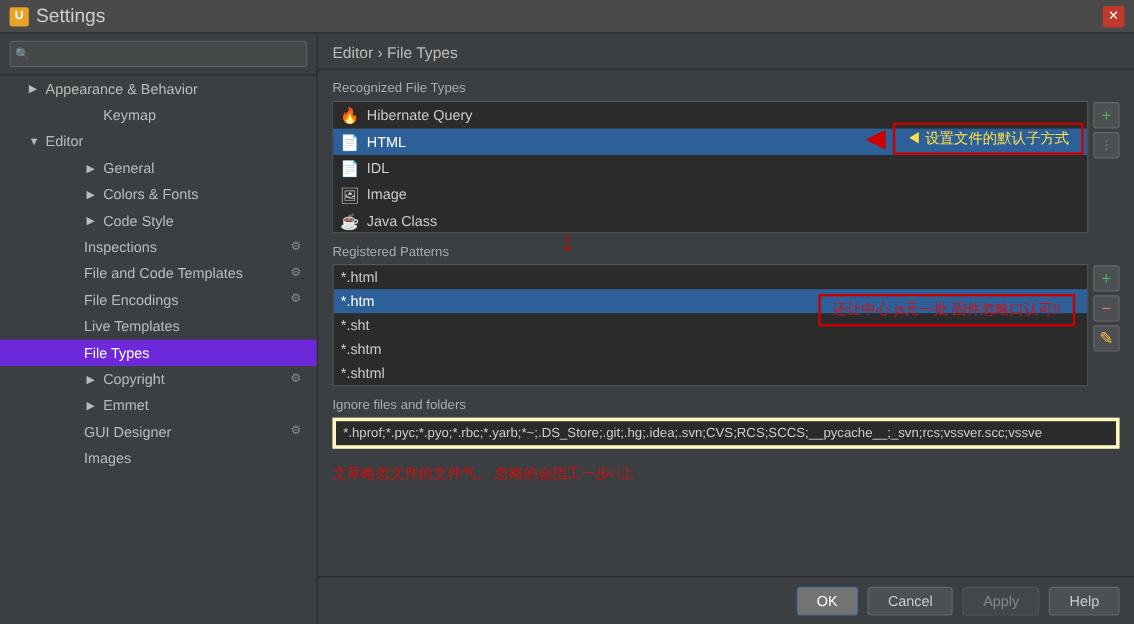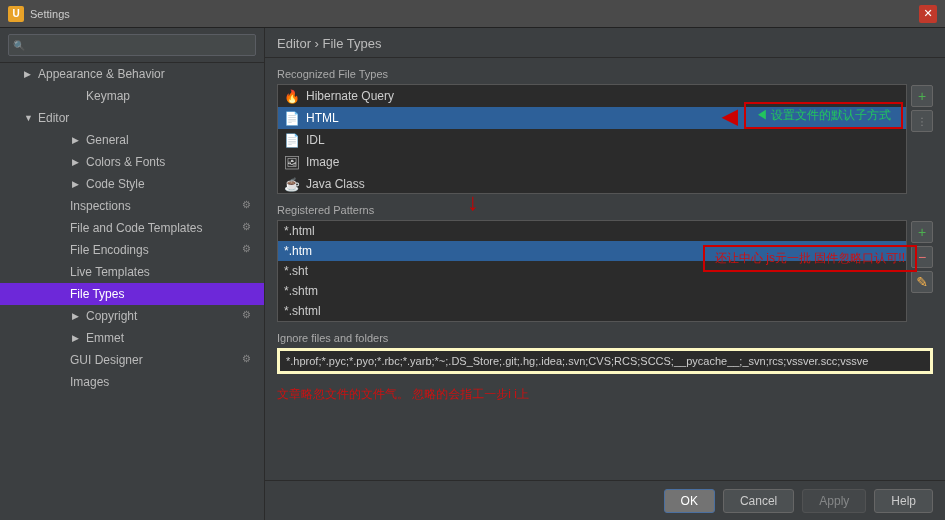--- a/index.html
+++ b/index.html
@@ -27,21 +27,21 @@
       gap: 6px;
     }
     .title-bar-icon {
       width: 16px;
       height: 16px;
       background: #e8a228;
       border-radius: 2px;
       display: flex; align-items: center; justify-content: center;
       font-size: 10px; color: #fff; font-weight: bold;
     }
-    .title-bar-title { color: #cccccc; font-size: 11px; }
+    .title-bar-title { color: #cccccc; font-size: 16px; }
     .title-bar-close {
       width: 18px; height: 18px;
       background: #c0392b;
       border-radius: 2px;
       display: flex; align-items: center; justify-content: center;
       color: #fff; font-size: 11px; cursor: pointer;
     }
     .main-container {
       display: flex;
       height: calc(520px - 28px);
@@ -388,21 +388,21 @@
               </div>
             </div>
           </div>
           <div class="side-buttons">
             <button class="side-btn green">+</button>
             <button class="side-btn" style="font-size:10px;color:#888;">⋮</button>
           </div>
 
           <div style="position:absolute; right:30px; top:18px; z-index:10; pointer-events:none; display:flex; align-items:center; gap:6px;">
             <span style="color:#cc0000; font-size:20px; font-weight:bold;">◀</span>
-            <span class="callout" style="border:2px solid #cc0000; color:#22c55e; padding:3px 10px; font-size:12px; background:transparent;">◀ 设置文件的默认子方式</span>
+            <span class="callout" style="border:2px solid #cc0000; color:#fde047; padding:3px 10px; font-size:12px; background:transparent;">◀ 设置文件的默认子方式</span>
           </div>
 
           <div style="position:absolute; left:190px; bottom:-22px; z-index:10; pointer-events:none;">
             <span style="color:#cc0000; font-size:24px;">↓</span>
           </div>
         </div>
       </div>
 
       <div class="patterns-section">
         <div class="section-label">Registered Patterns</div>
@@ -425,21 +425,21 @@
                 <span>*.shtml</span>
               </div>
             </div>
           </div>
           <div class="side-buttons">
             <button class="side-btn green">+</button>
             <button class="side-btn red">−</button>
             <button class="side-btn orange">✎</button>
           </div>
 
-          <div style="position:absolute; right:16px; top:25px; z-index:10; pointer-events:none;text-align:center;">
+          <div style="position:absolute; right:37px; top:25px; z-index:10; pointer-events:none;text-align:center;">
             <span class="callout" style="border:2px solid #cc0000; color:#cc1111; padding:3px 10px; font-size:12px; background:transparent;">还让中心  js元一批 固件忽略口认可!!</span>
           </div>
         </div>
       </div>
 
       <div>
         <div class="section-label">Ignore files and folders</div>
         <div class="ignore-field-wrap">
           <input class="ignore-input" type="text" value="*.hprof;*.pyc;*.pyo;*.rbc;*.yarb;*~;.DS_Store;.git;.hg;.idea;.svn;CVS;RCS;SCCS;__pycache__;_svn;rcs;vssver.scc;vssve" style="">
         </div>

